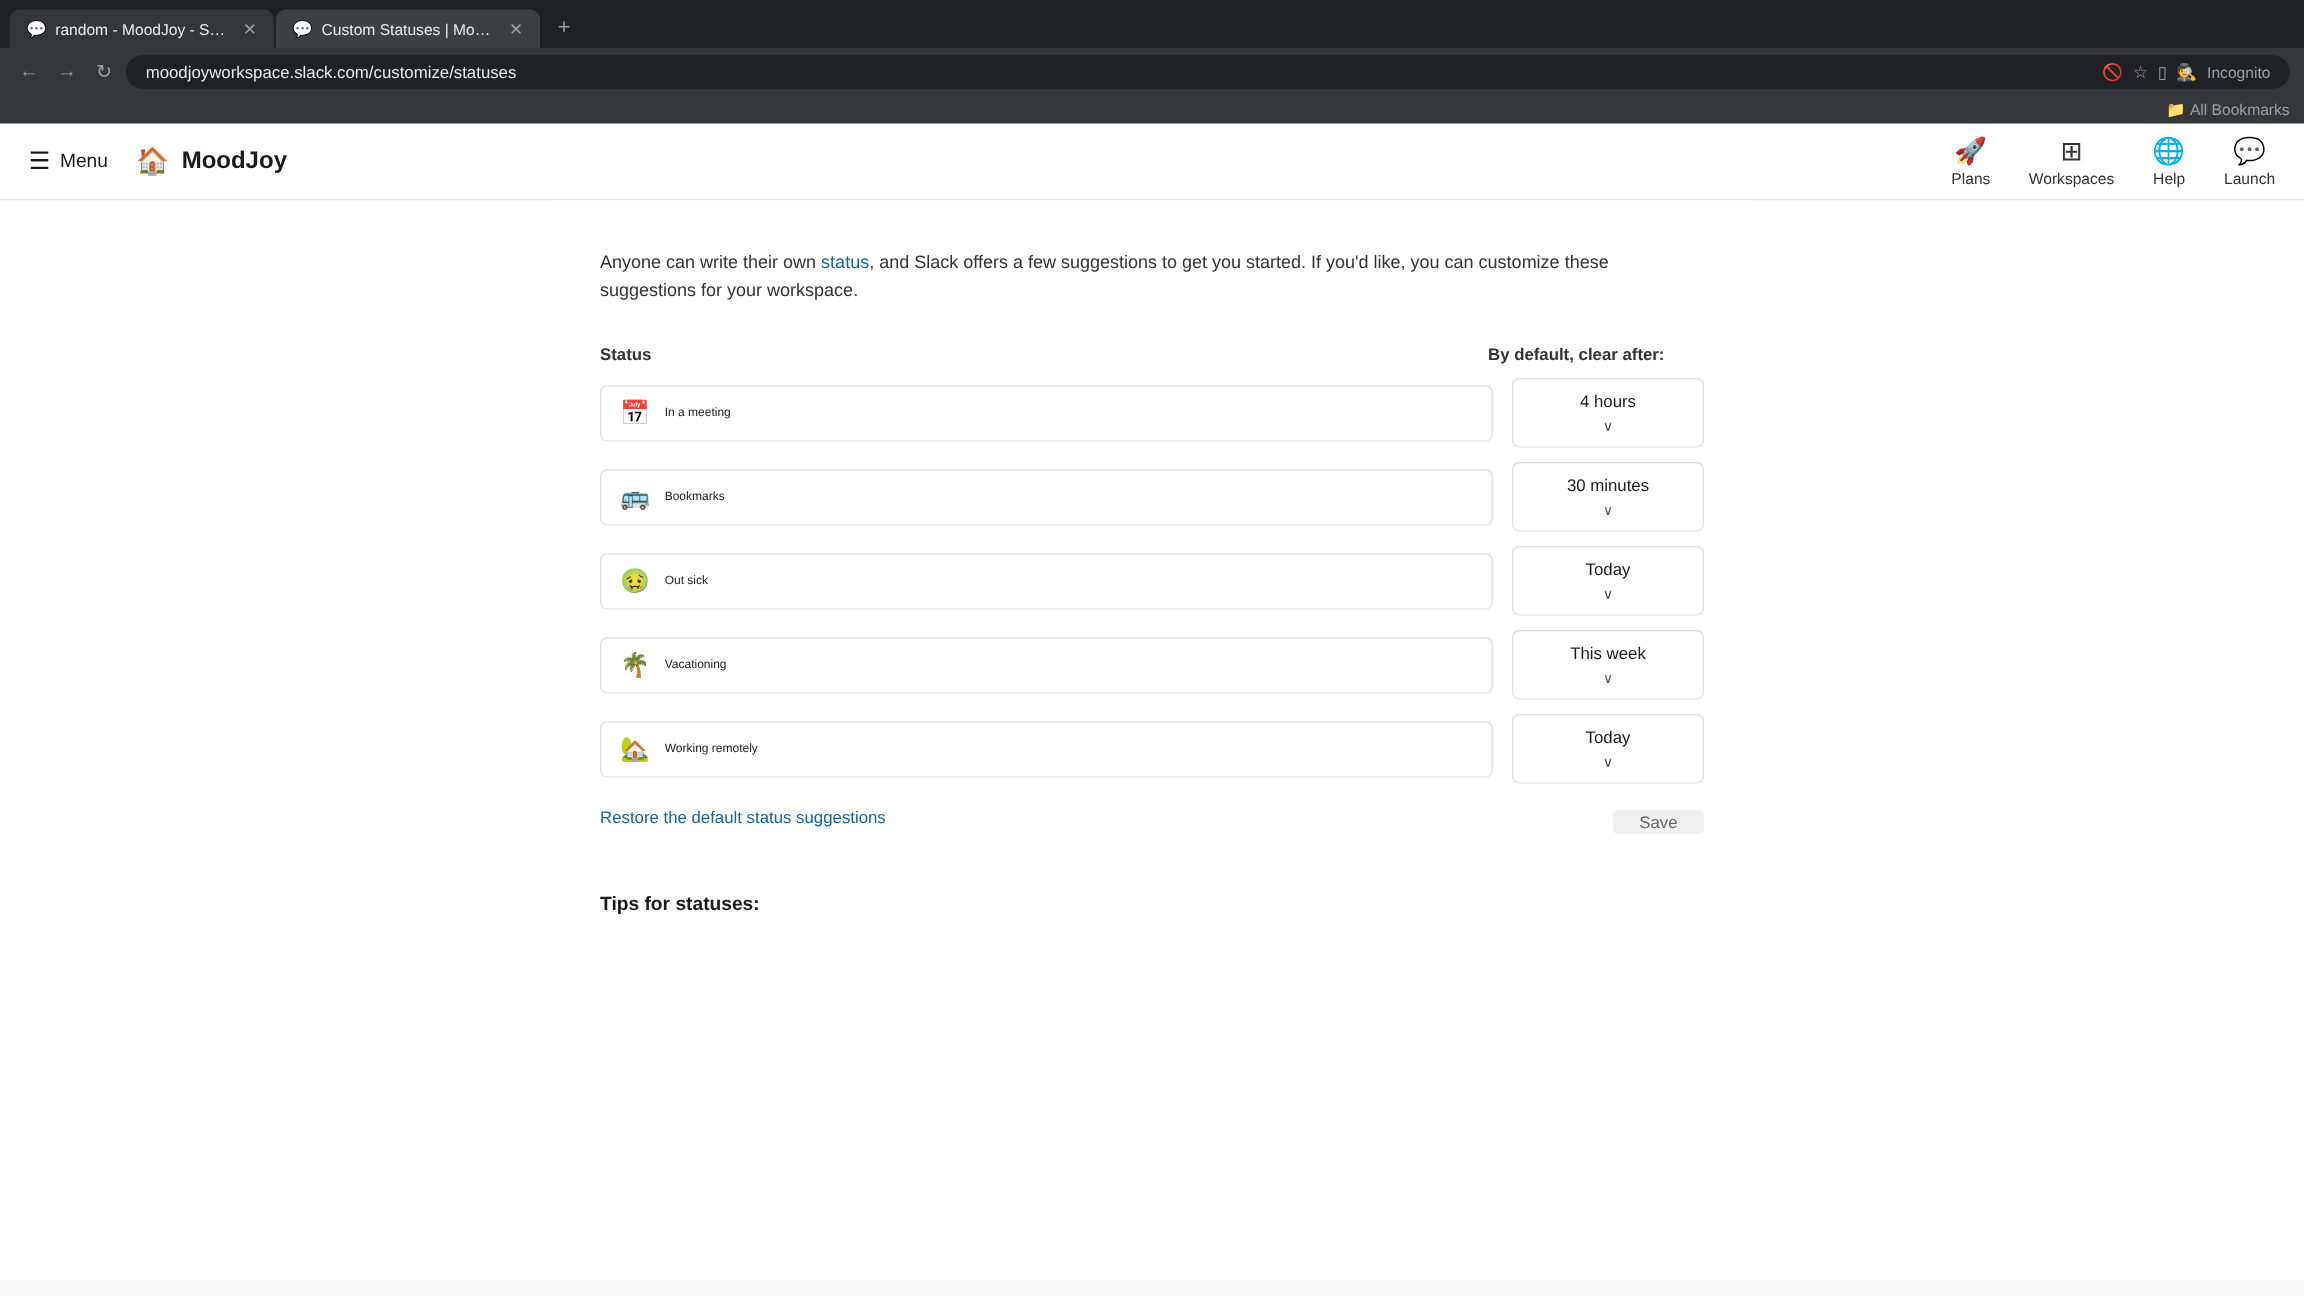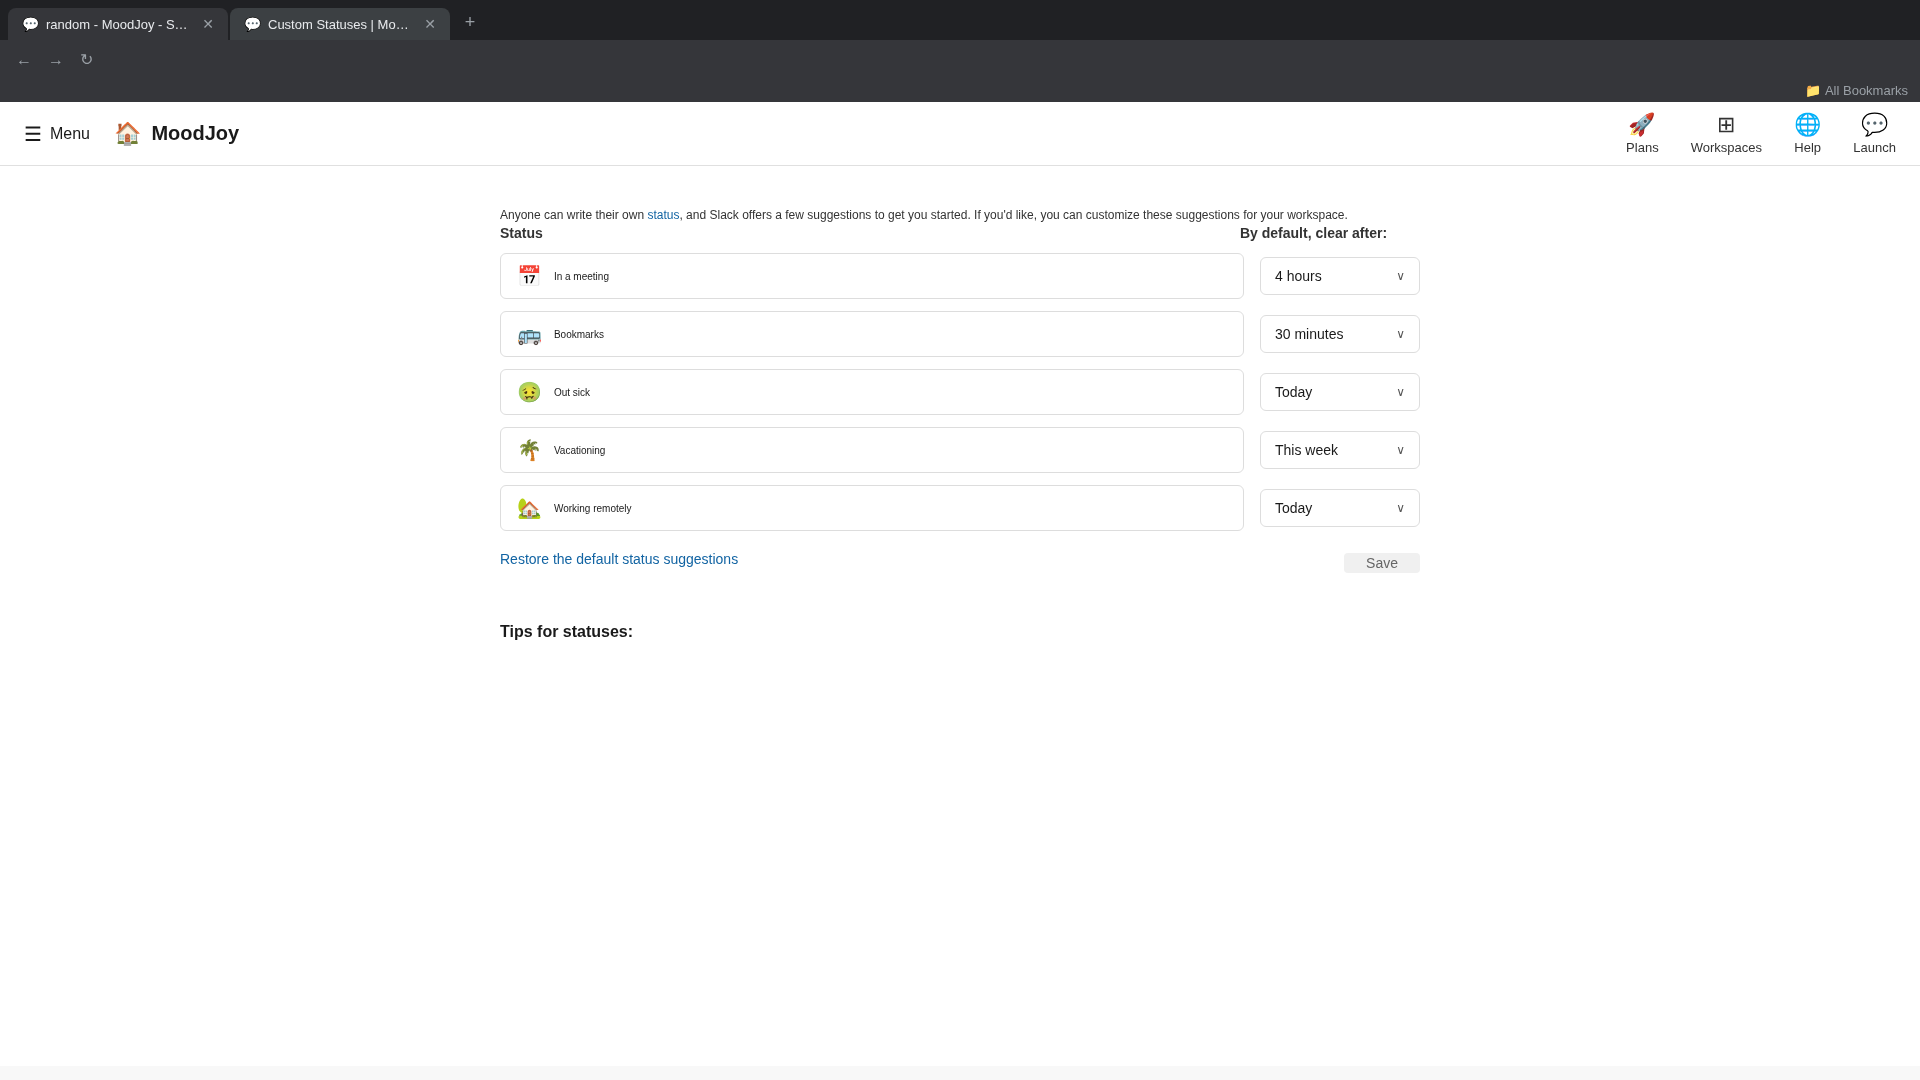--- a/index.html
+++ b/index.html
@@ -31,32 +31,32 @@
     .brand-icon { font-size: 22px; }
     .header-right { margin-left: auto; display: flex; align-items: center; gap: 32px; }
     .header-nav-item { display: flex; flex-direction: column; align-items: center; gap: 2px; cursor: pointer; color: #333; font-size: 13px; }
     .header-nav-icon { font-size: 22px; }
 
     
     .main-content { max-width: 1000px; margin: 0 auto; padding: 40px 40px; background: #fff; min-height: 900px; }
 
     .page-title { font-size: 28px; font-weight: 700; color: #1a1a1a; margin-bottom: 20px; }
 
-    .description { font-size: 12px; color: #333; line-height: 1.6; }
+    .description { font-size: 15px; color: #333; line-height: 1.6; margin-bottom: 32px; }
     .description a { color: #1264a3; text-decoration: none; }
 
     .table-header { display: flex; align-items: center; margin-bottom: 12px; }
     .col-status { flex: 1; font-size: 14px; font-weight: 600; color: #333; }
     .col-clear { font-size: 14px; font-weight: 600; color: #333; min-width: 180px; margin-left: 16px; }
 
     .status-row { display: flex; align-items: center; margin-bottom: 12px; gap: 16px; }
     .status-input { flex: 1; display: flex; align-items: center; gap: 12px; border: 1px solid #ddd; border-radius: 6px; padding: 10px 16px; background: #fff; font-size: 15px; color: #1a1a1a; }
     .status-emoji { font-size: 20px; }
     .status-text { font-size: 10px; color: #1a1a1a; }
-    .clear-select { display: flex; align-items: center; gap: 6px; border: 1px solid #ddd; border-radius: 6px; padding: 10px 14px; background: #fff; font-size: 14px; color: #1a1a1a; cursor: pointer; min-width: 160px; justify-content: space-between; }
+    .clear-select { display: flex; align-items: center; gap: 6px; border: 1px solid #ddd; border-radius: 6px; padding: 10px 14px; background: #fff; font-size: 14px; color: #1a1a1a; cursor: pointer; min-width: 160px; justify-content: space-between; flex-direction: column; }
     .chevron { font-size: 12px; color: #555; }
 
     .restore-link { color: #1264a3; font-size: 14px; text-decoration: none; cursor: pointer; display: inline-block; margin-top: 8px; margin-bottom: 16px; }
     .save-btn { background: #f0f0f0; color: #666; border: none; border-radius: 4px; padding: 2px 22px; font-size: 14px; font-weight: 500; cursor: pointer; float: right; }
 
     .actions-row { display: flex; align-items: center; justify-content: space-between; margin-top: 12px; }
 
     .tips-section { clear: both; padding-top: 40px; }
     .tips-title { font-size: 16px; font-weight: 700; color: #1a1a1a; margin-bottom: 10px; }
     .tips-list { list-style: disc; padding-left: 24px; font-size: 14px; color: #333; line-height: 2; }
@@ -77,20 +77,30 @@
       <span class="tab-label">Custom Statuses | MoodJoy Sl...</span>
       <span class="tab-close">✕</span>
     </div>
     <div class="tab-new">+</div>
   </div>
 
   <div class="address-bar-row">
     <span class="nav-btn">←</span>
     <span class="nav-btn">→</span>
     <span class="nav-btn">↻</span>
+    <div class="address-bar">
+      <span class="address-text">moodjoyworkspace.slack.com/customize/statuses</span>
+      <div class="address-icons">
+        <span>🚫</span>
+        <span>☆</span>
+        <span>▯</span>
+        <span>🕵</span>
+        <span style="font-size:13px; color:#9aa0a6;">Incognito</span>
+      </div>
+    </div>
   </div>
 
   <div class="bookmarks-bar">
     <span>📁</span>&nbsp;
     <span style="cursor:pointer;">All Bookmarks</span>
   </div>
 </div>
 
 <div class="app-header">
   <div class="menu-btn">

